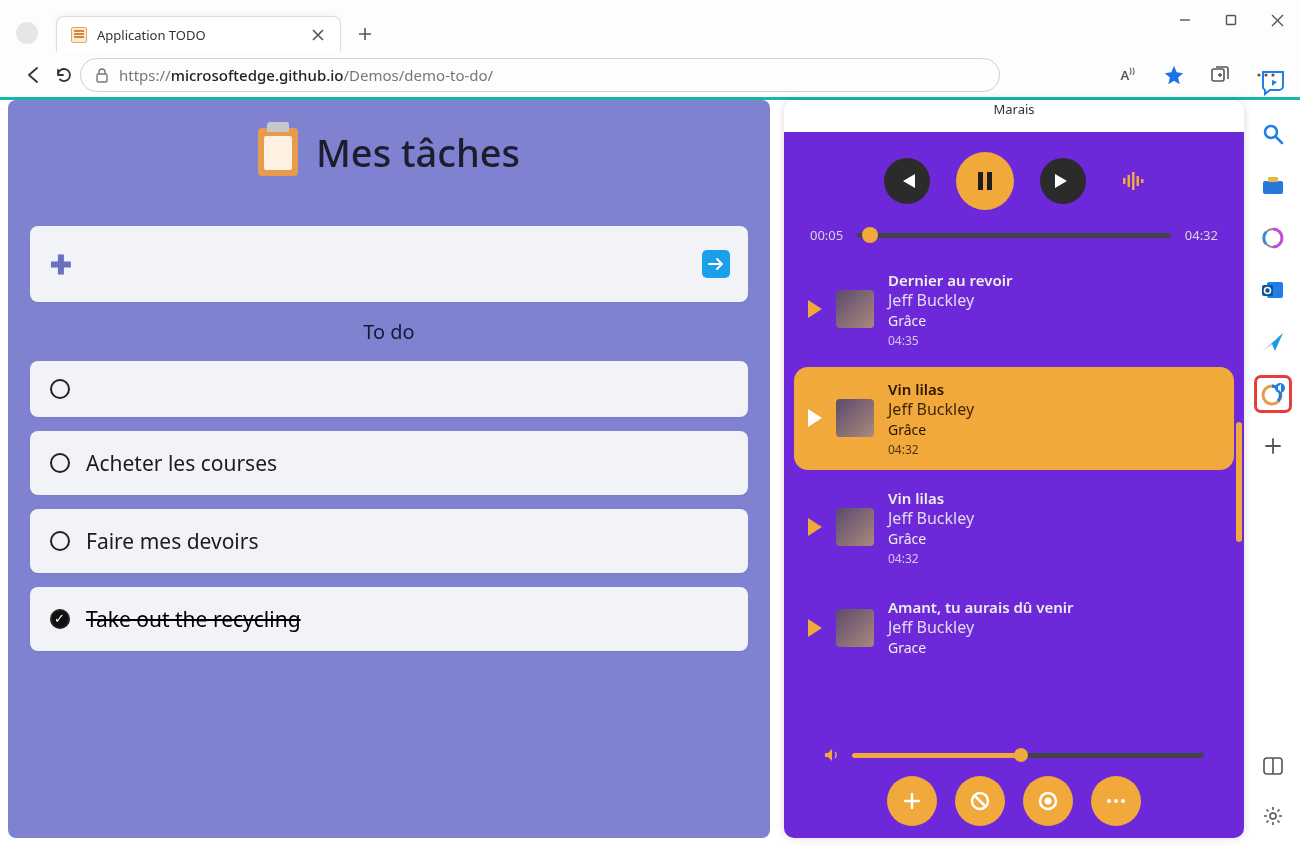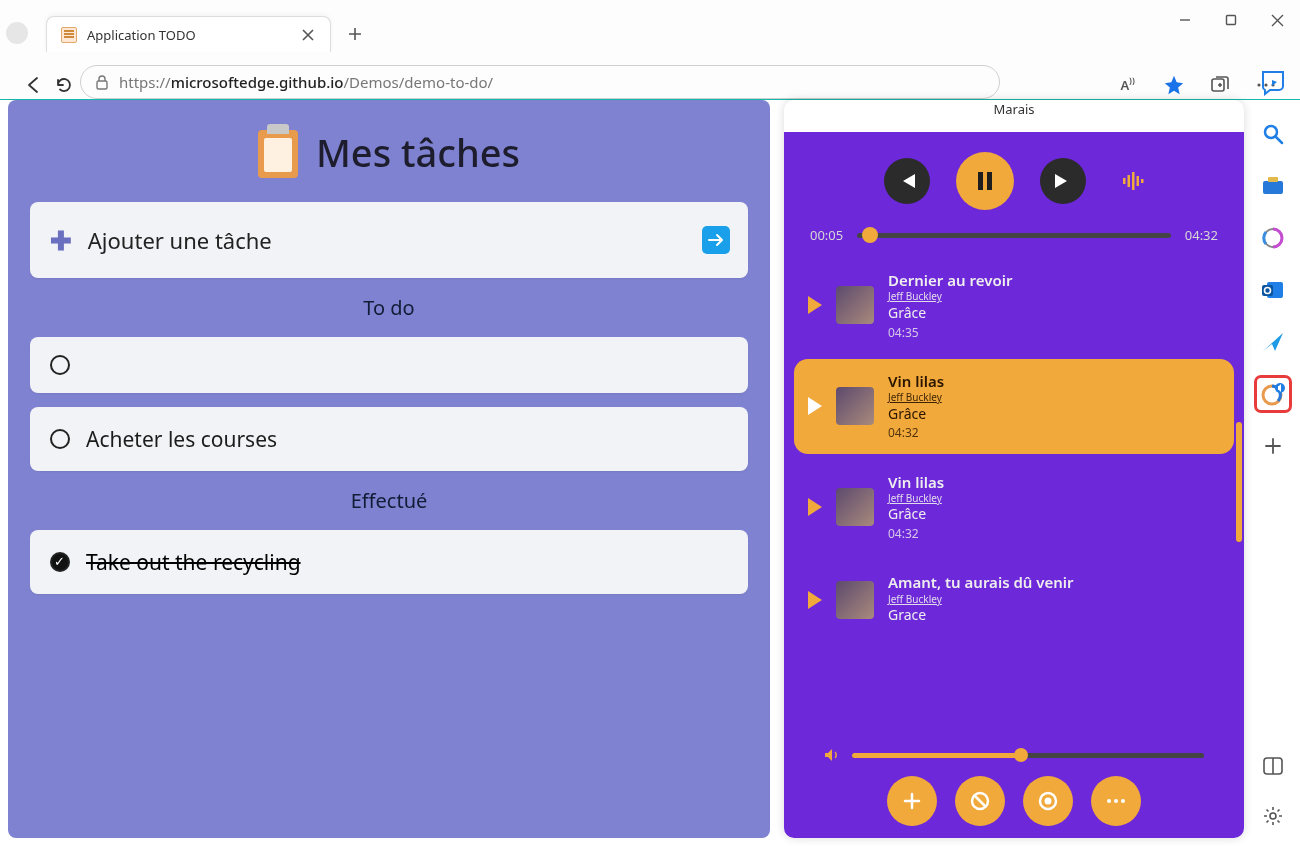--- a/index.html
+++ b/index.html
@@ -1,42 +1,42 @@
 <!DOCTYPE html>
 <html><head>
 <meta charset="utf-8">
 <style>
   * { box-sizing: border-box; margin: 0; padding: 0; font-family: system-ui, -apple-system, "Segoe UI", Arial, sans-serif; }
   body { width: 1300px; height: 846px; background: #fff; overflow: hidden; position: relative; }
 
   
-  .titlebar { height: 52px; display: flex; align-items: flex-end; padding: 0 0; position: relative; background: #fdfdfd; }
+  .titlebar { height: 52px; display: flex; align-items: flex-end; padding: 0 10px; position: relative; background: #fdfdfd; }
   .profile-dot { width: 22px; height: 22px; border-radius: 50%; background: #e6e6e6; margin: 0 18px 8px 6px; }
   .tab { display: flex; align-items: center; gap: 10px; height: 36px; background: #fff; border: 1px solid #ddd; border-bottom: none; border-radius: 8px 8px 0 0; padding: 0 14px; min-width: 285px; box-shadow: 0 -2px 5px rgba(0,0,0,0.04); }
   .tab .favicon { width: 16px; height: 16px; background: #fce8d4; border: 1px solid #e2a96b; border-radius: 2px; position: relative; }
   .tab .favicon::after { content:""; position:absolute; top:2px; left:2px; right:2px; height:2px; background:#cf8a3c; box-shadow:0 3px 0 #cf8a3c, 0 6px 0 #cf8a3c; }
   .tab .title { font-size: 13px; flex: 1; color: #333; }
   .tab .close { width: 16px; height: 16px; display:flex; align-items:center; justify-content:center; color:#555; cursor:pointer; }
   .newtab { width: 32px; height: 32px; display:flex; align-items:center; justify-content:center; color:#555; margin-left:8px; margin-bottom:2px; border-radius:4px; }
   .win-controls { position:absolute; right:0; top:0; display:flex; height:40px; }
   .win-controls div { width:46px; display:flex; align-items:center; justify-content:center; color:#555; }
 
-  .toolbar { height: 48px; display:flex; align-items:flex-end; gap:2px; padding: 0 20px; background:#fdfdfd; border-bottom:1px solid #14b8a6; }
+  .toolbar { height: 48px; display:flex; align-items:center; gap:2px; padding: 0 20px; background:#fdfdfd; border-bottom:3px solid #14b8a6; }
   .tb-btn { width:28px; height:28px; display:flex; align-items:center; justify-content:center; color:#555; border-radius:4px; }
   .omnibox { flex:0 0 920px; height:34px; border:1px solid #d0d0d0; border-radius:17px; display:flex; align-items:center; padding:0 14px; gap:10px; color:#777; font-size:15px; }
   .omnibox .url b { color:#222; font-weight:500; }
   .toolbar-right { margin-left:auto; display:flex; align-items:center; gap:18px; }
   .star { color:#1a73e8; }
 
   
   .content { position:absolute; top:100px; left:8px; right:56px; bottom:8px; display:flex; gap:14px; }
 
   
   .todo { flex:1; background:#7f82d0; border-radius:8px; padding:26px 22px; overflow:hidden; }
-  .todo-head { display:flex; align-items:flex-end; justify-content:center; gap:18px; margin-bottom:24px; }
+  .todo-head { display:flex; align-items:center; justify-content:center; gap:18px; margin-bottom:48px; }
   .clipboard-icon { width:40px; height:48px; background:#e89a4d; border-radius:4px; position:relative; }
   .clipboard-icon::before { content:""; position:absolute; top:-6px; left:9px; width:22px; height:10px; background:#c8c8c8; border-radius:3px 3px 0 0; }
   .clipboard-icon::after { content:""; position:absolute; top:8px; left:6px; right:6px; bottom:6px; background:#fff1e2; border-radius:2px; }
   .todo h1 { font-size:38px; font-weight:500; color:#1d1d2e; }
 
   .card { background:#f2f3f7; border-radius:8px; padding:18px 20px; margin-bottom:14px; display:flex; align-items:center; gap:16px; box-shadow:0 1px 2px rgba(0,0,0,0.06); }
   .add-card { height:76px; position:relative; }
   .add-plus { font-size:26px; font-weight:900; color:#6a6fc0; }
   .add-card .label { font-size:22px; color:#222; }
   .submit-btn { position:absolute; right:18px; top:50%; transform:translateY(-50%); width:28px; height:28px; background:#1aa0ea; border-radius:5px; display:flex; align-items:center; justify-content:center; color:#fff; }
@@ -66,21 +66,21 @@
   .bar .knob { position:absolute; left:4%; top:50%; width:16px; height:16px; background:#f0a93a; border-radius:50%; transform:translate(-50%,-50%); }
 
   .tracks { flex:1; overflow:hidden; padding:0 10px; }
   .track { display:flex; align-items:center; gap:14px; padding:12px 14px; border-radius:14px; margin-bottom:6px; }
   .track.active { background:#f0a93a; color:#2b1500; }
   .play-tri { width:0; height:0; border-left:14px solid #f0a93a; border-top:9px solid transparent; border-bottom:9px solid transparent; }
   .track.active .play-tri { border-left-color:#fff; }
   .art { width:38px; height:38px; background:linear-gradient(135deg,#5d4a6e,#a98a7c); border-radius:4px; flex-shrink:0; }
   .meta { display:flex; flex-direction:column; line-height:1.35; }
   .meta .t1 { font-weight:600; font-size:15px; }
-  .meta .t2 { font-size:10px; opacity:.9;text-decoration:underline; }
+  .meta .t2 { font-size:16px; opacity:.9; }
   .meta .t3 { font-size:14px; }
   .meta .t4 { font-size:12px; opacity:.8; margin-top:2px; }
 
   .vol { display:flex; align-items:center; gap:12px; padding:6px 40px 10px; }
   .vol-bar { flex:1; height:5px; background:#444; border-radius:3px; position:relative; }
   .vol-bar::before { content:""; position:absolute; left:0; top:0; bottom:0; width:48%; background:#f0a93a; border-radius:3px; }
   .vol-knob { position:absolute; left:48%; top:50%; width:14px; height:14px; background:#f0a93a; border-radius:50%; transform:translate(-50%,-50%); }
 
   .bottom-btns { display:flex; justify-content:center; gap:18px; padding-top:4px; }
   .b-btn { width:50px; height:50px; border-radius:50%; background:#f0a93a; display:flex; align-items:center; justify-content:center; color:#fff; font-size:22px; }
@@ -180,41 +180,43 @@
 <div class="content">
 
   <div class="todo">
     <div class="todo-head">
       <div class="clipboard-icon"></div>
       <h1>Mes tâches</h1>
     </div>
 
     <div class="card add-card">
       <span class="add-plus">✚</span>
-      <span class="label">Ajouter une tâche</span>
       <div class="submit-btn">
         <svg width="16" height="14" viewBox="0 0 16 14">
             <path d="M1 7h12M9 2l5 5-5 5" fill="none" stroke="#fff" stroke-width="2" stroke-linecap="round" stroke-linejoin="round"></path>
           </svg>
       </div>
     </div>
 
     <div class="section-title">To do</div>
 
     <div id="todo-list">
         <div class="card task">
           <span class="circle"></span>
         </div>
         <div class="card task">
           <span class="circle"></span>
                  <span class="text">Acheter les courses</span>
         </div>
-      </div>
-
-    <div class="section-title">Effectué</div>
+        <div class="card task">
+          <span class="circle"></span>
+                 <span class="text">Faire mes devoirs</span>
+        </div>
+      </div>
+
 
     <div id="done-list">
         <div class="card task done">
           <span class="circle done"></span>
                  <span class="text">Take out the recycling</span>
         </div>
       </div>
   </div>
 
   <div class="player-wrap">

